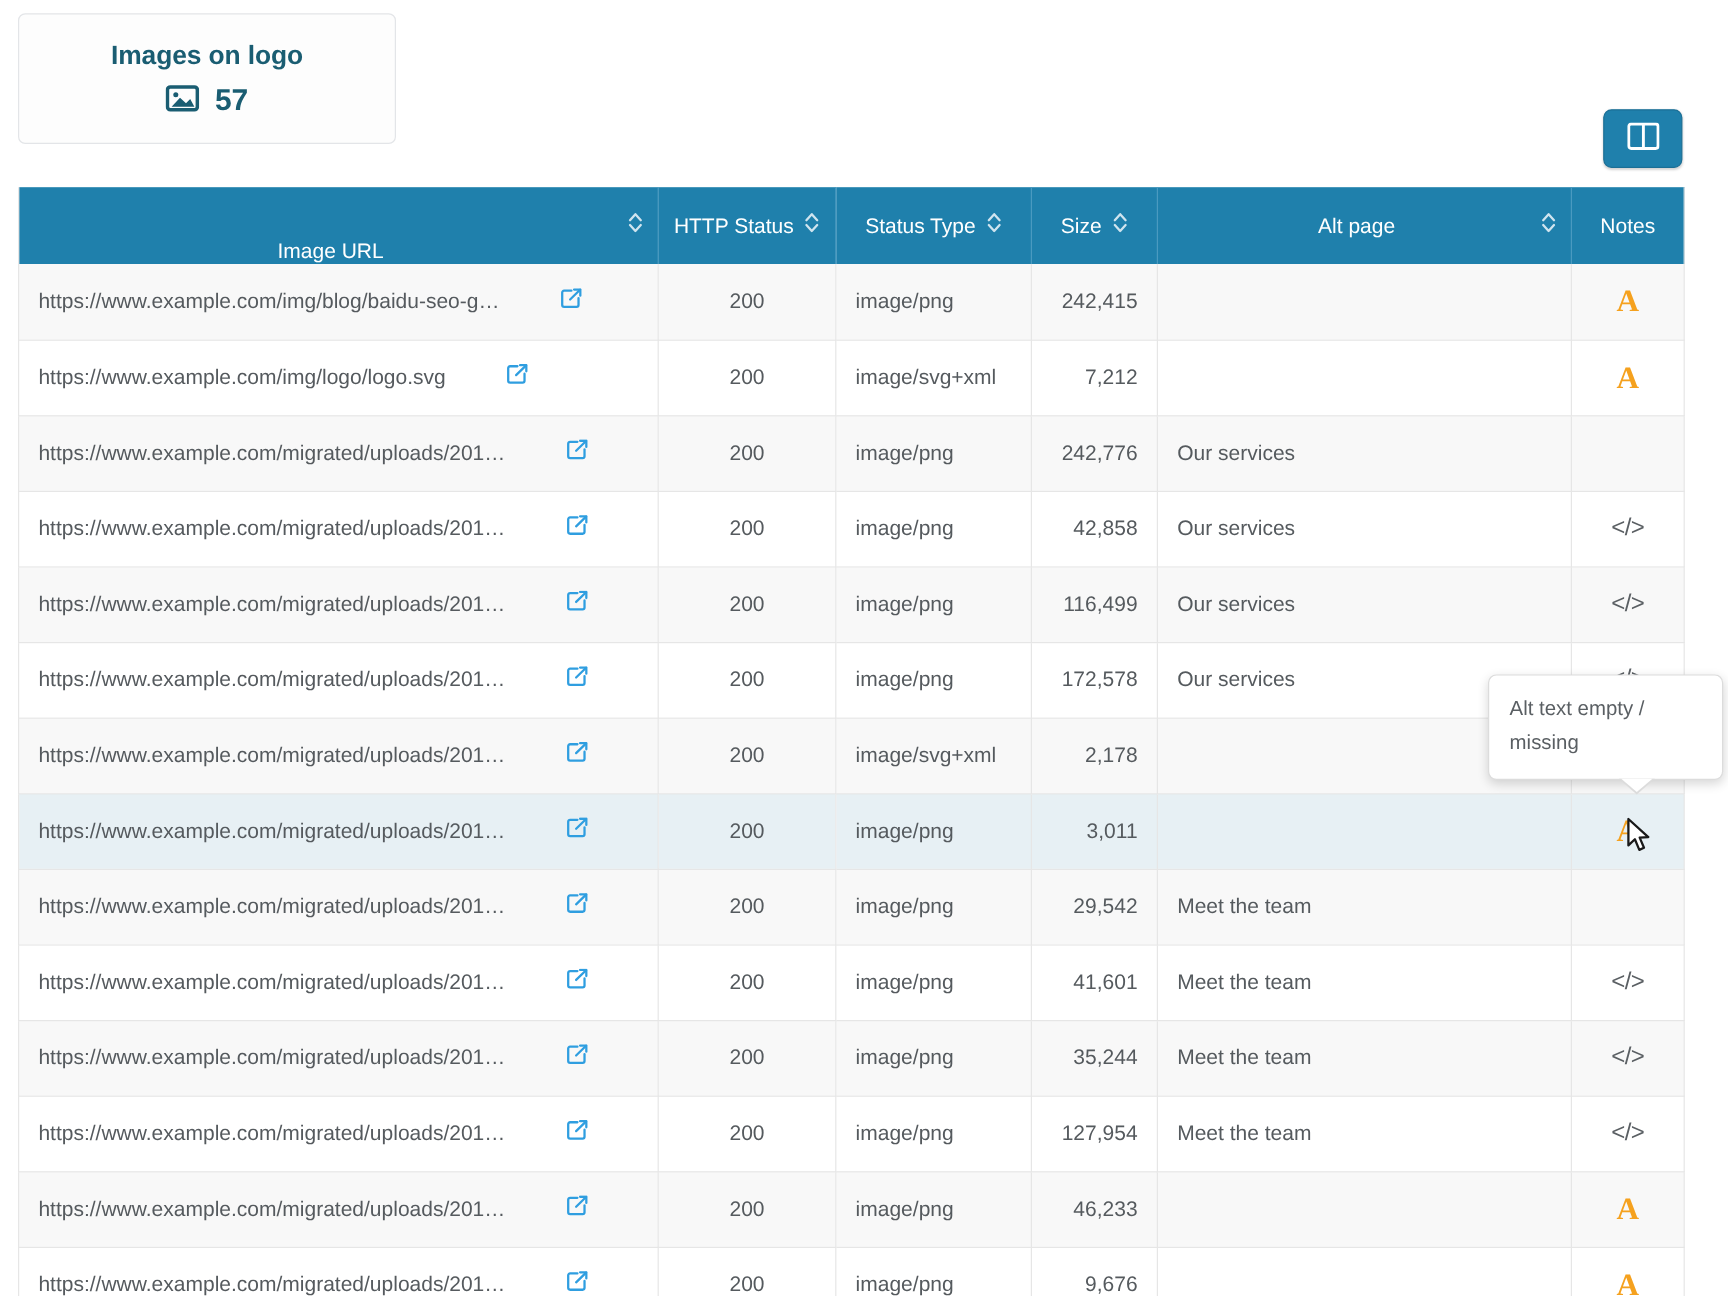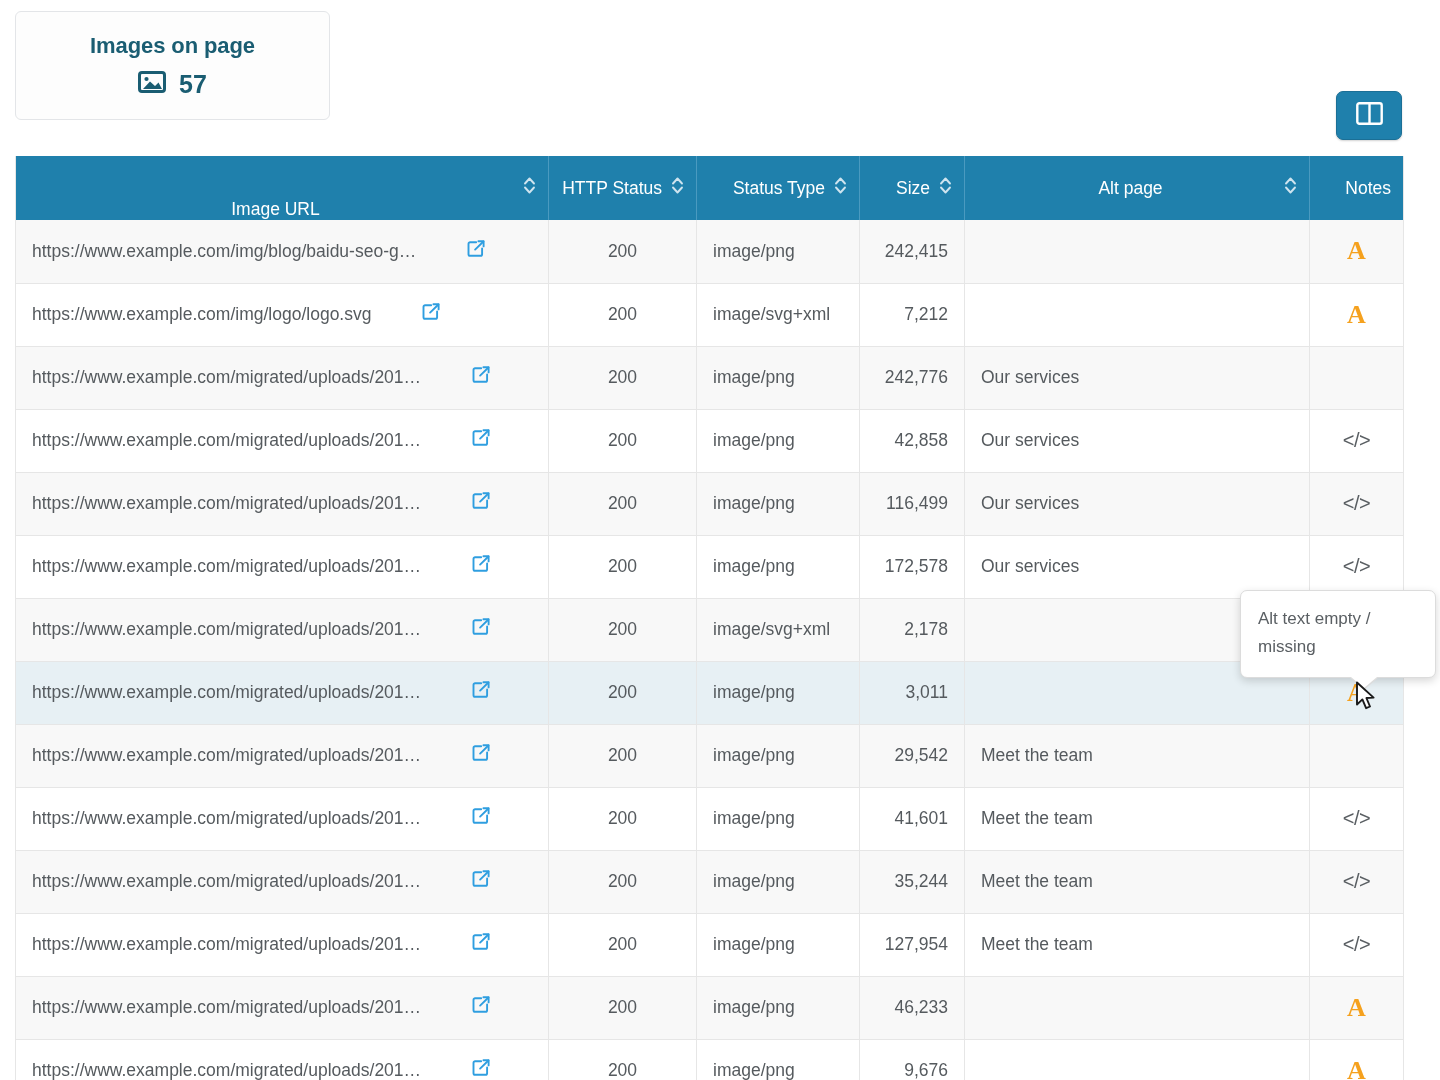--- a/index.html
+++ b/index.html
@@ -83,21 +83,21 @@
     padding: 0 12px;
     vertical-align: middle;
     white-space: nowrap;
     cursor: pointer;
   }
   table.data thead th:last-child { border-right: none; }
 
   .th-inner {
     display: flex;
     align-items: center;
-    justify-content: flex-end;
+    justify-content: center;
     width: 100%;
   }
   .th-inner.spread { justify-content: space-between; }
   .sort-ico { flex: 0 0 auto; margin-left: 9px; }
   .sort-ico.right { margin-left: 0; }
 
   table.data tbody td {
     height: 63px;
     border-bottom: 1px solid #e6e6e6;
     border-right: 1px solid #e6e6e6;
@@ -147,21 +147,20 @@
     width: 196px;
     background: #ffffff;
     border: 1px solid #dcdcdc;
     border-radius: 7px;
     box-shadow: 0 3px 9px rgba(0,0,0,0.16);
     padding: 14px 17px 16px 17px;
     font-size: 17px;
     color: #5a5f63;
     line-height: 1.65;
     z-index: 40;
-    margin-top: 28px;
   }
   .tip-arrow-outer {
     position: absolute;
     left: 108px; bottom: -13px;
     width: 0; height: 0;
     border-left: 15px solid transparent;
     border-right: 15px solid transparent;
     border-top: 13px solid #dcdcdc;
   }
   .tip-arrow-inner {
@@ -180,21 +179,21 @@
     z-index: 60;
     pointer-events: none;
   }
 </style>
 </head>
 <body>
 
 <div class="page">
 
   <div class="stat-card">
-    <div class="stat-title">Images on page</div>
+    <div class="stat-title">Images on logo</div>
     <div class="stat-valrow">
       <span class="img-icon">
         <svg width="28" height="24" viewBox="0 0 28 24" aria-hidden="true">
           <rect x="1.5" y="2.5" width="25" height="19" rx="2.5" ry="2.5" fill="none" stroke="#1a5d72" stroke-width="3"></rect>
           <circle cx="8.5" cy="9" r="2.1" fill="#1a5d72"></circle>
           <path d="M5 19 L12 11.5 L17 16 L20.5 12.5 L24 19 Z" fill="#1a5d72"></path>
         </svg>
       </span>
       <span class="stat-value">57</span>
     </div>

